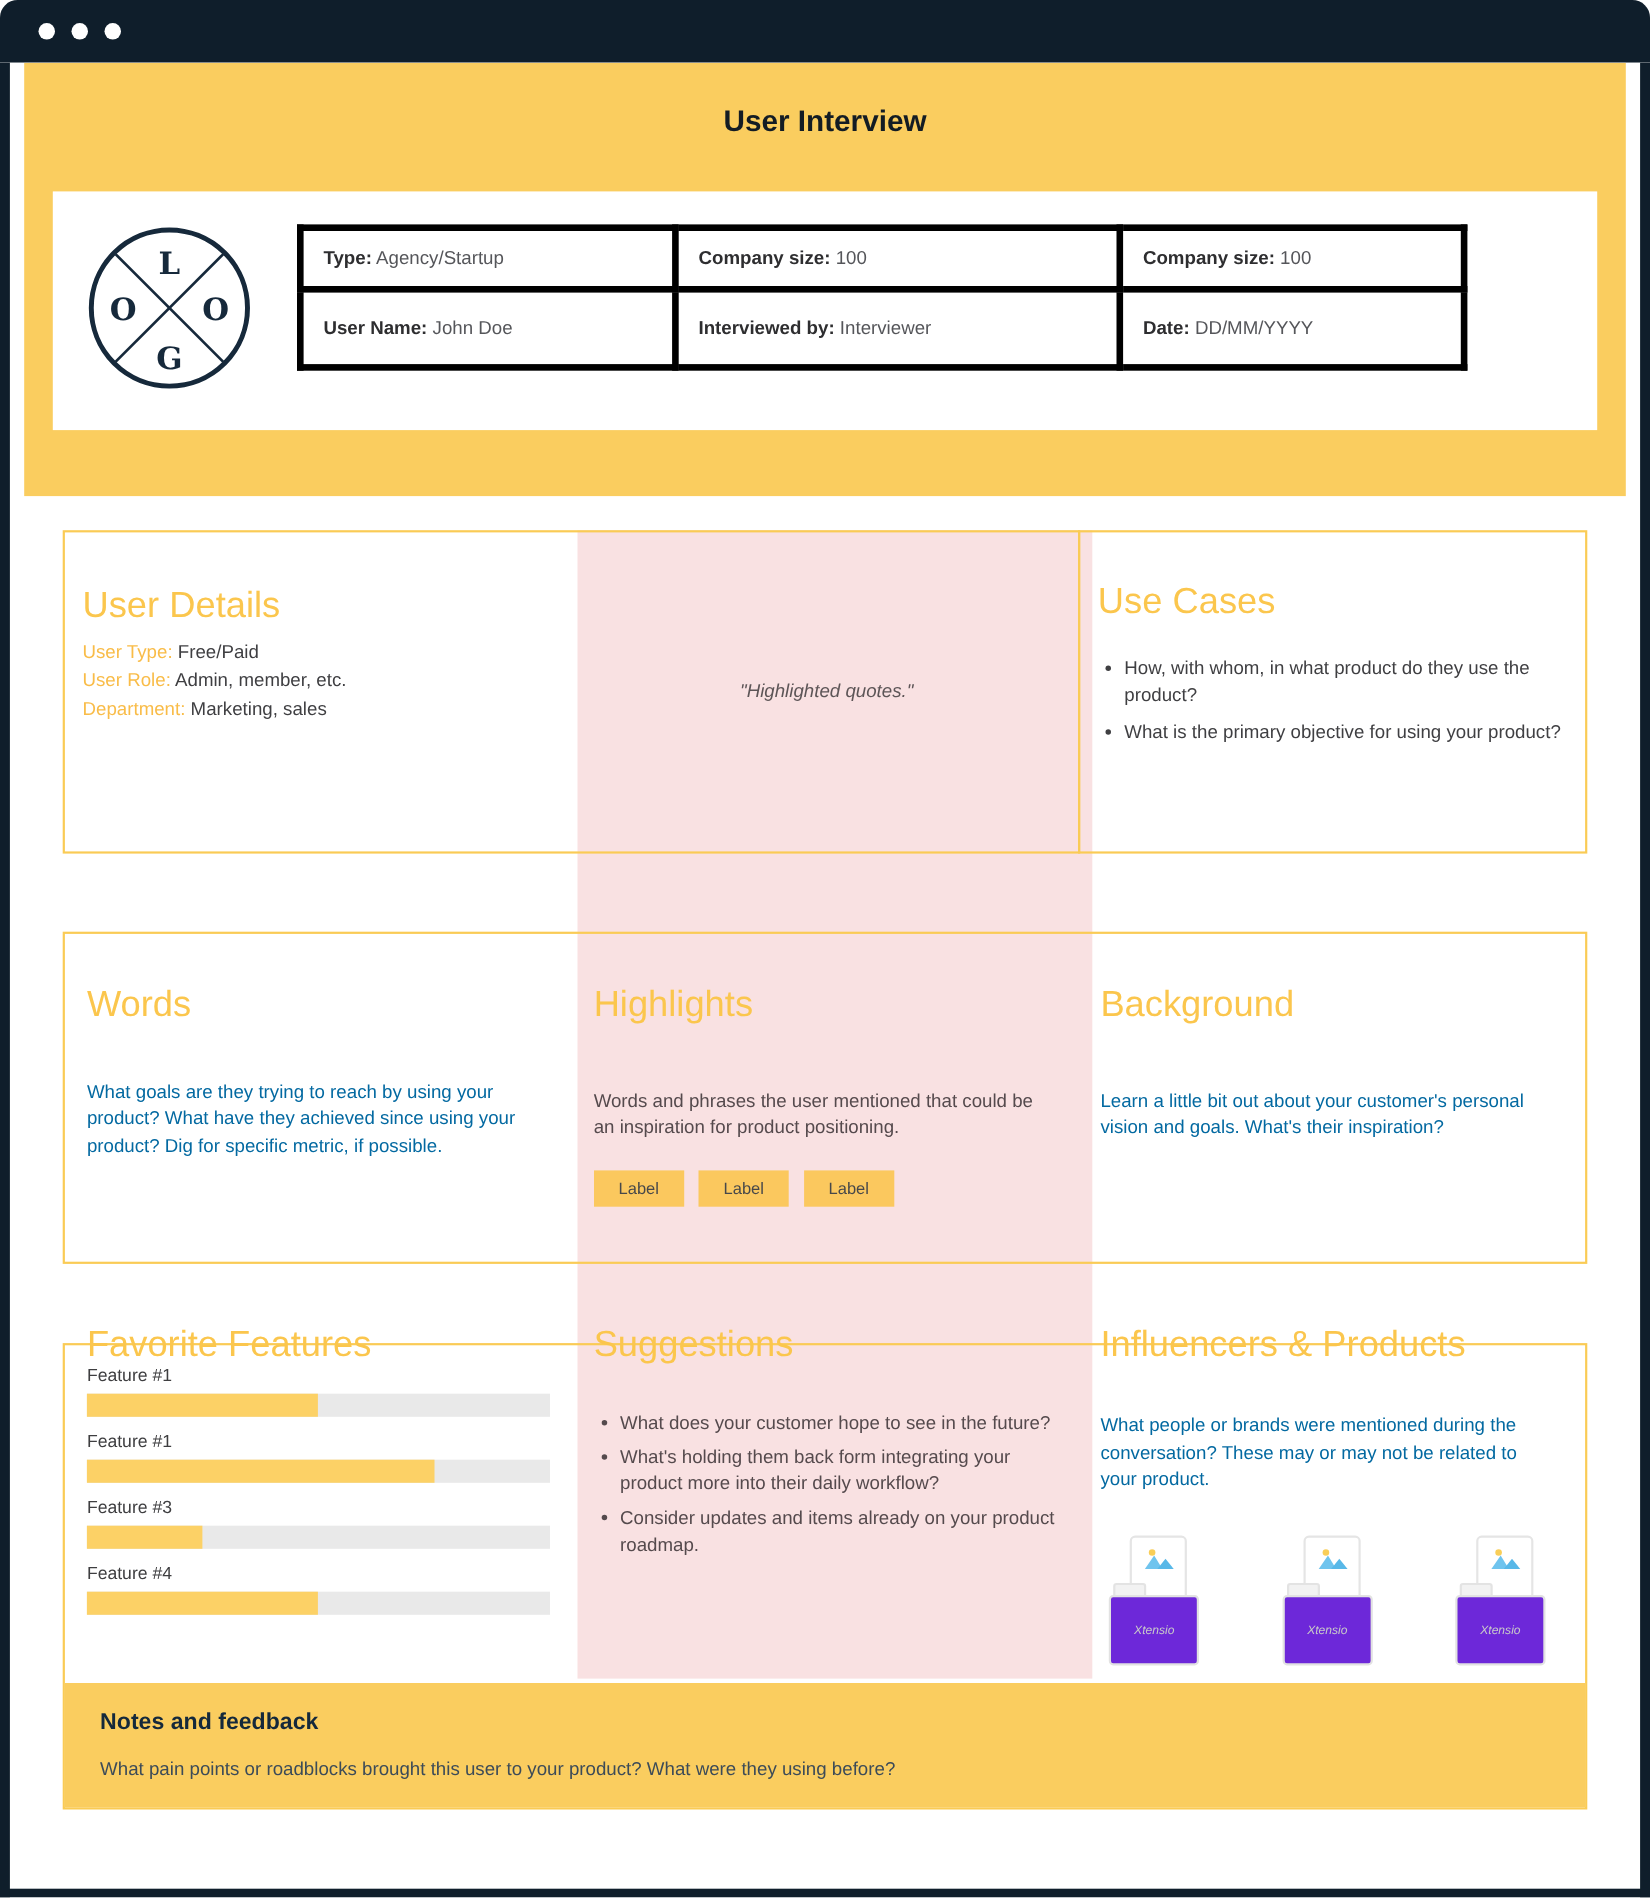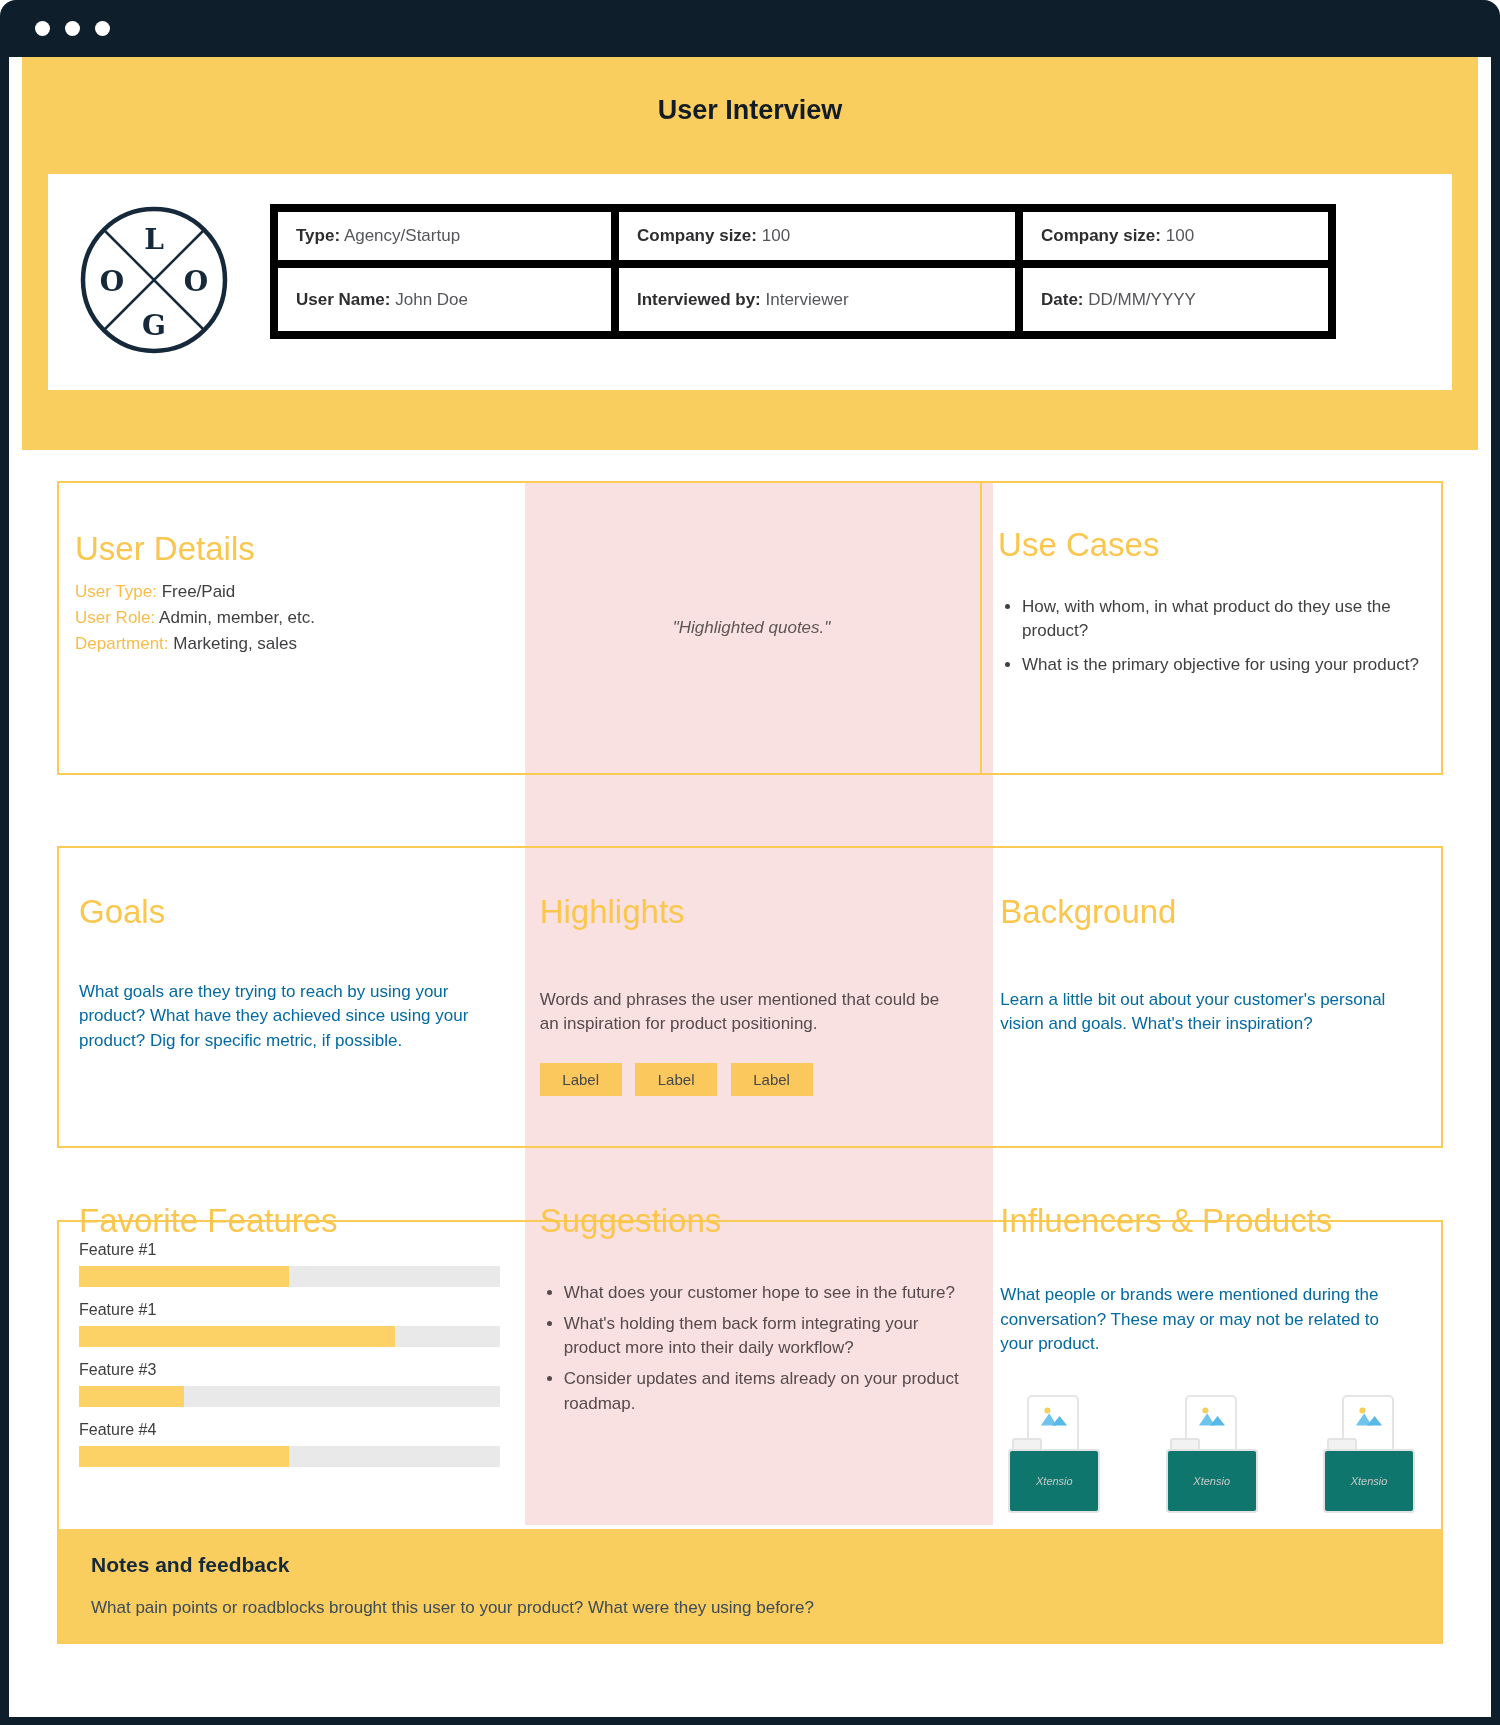--- a/index.html
+++ b/index.html
@@ -19,21 +19,21 @@
   
   .hero { margin:0 13px; background:#FACD5F; padding:38px 26px 60px; }
   .hero-title { text-align:center; font-size:27px; font-weight:700; color:#131C24; margin-bottom:48px; }
 
   .company-card { background:#ffffff; padding:30px 30px; display:flex; align-items:flex-start; }
   .logo-wrap { flex:none; }
   .company-info { flex:1; margin-left:40px; }
   .company-name { font-size:34px; font-weight:300; color:#FBC94E; margin:4px 0 26px; letter-spacing:.5px; }
 
   .company-table { border-collapse:collapse; width:1058px; table-layout:fixed; }
-  .company-table td { border:8px solid #000000; padding:0 18px; font-size:17px; vertical-align:middle; }
+  .company-table td { border:6px solid #000000; padding:0 18px; font-size:17px; vertical-align:middle; }
   .company-table tr.r1 td { height:56px; }
   .company-table tr.r2 td { height:71px; }
   .cell-label { font-weight:700; color:#2E2E30; }
   .cell-value { color:#55565A; }
 
   
   .board { position:relative; margin:31px 48px 0; height:1163px; }
   .stripe { position:absolute; left:468px; top:0; width:468px; height:1044px; background:#F9E1E2; }
 
   .panel { border:2px solid #FACB55; position:relative; }
@@ -80,21 +80,21 @@
   .bar-label { font-size:16px; color:#3E3E40; margin-bottom:7px; }
   .bar-track { width:100%; height:21px; background:#E9E9E9; }
   .bar-fill { height:100%; background:#FCD166; }
 
   .folders { display:flex; justify-content:space-between; padding:0 8px; margin-top:38px; }
   .folder { position:relative; width:90px; height:118px; cursor:pointer; }
   .folder-card { position:absolute; left:19px; top:0; width:52px; height:68px; background:#fff;
                  border:2px solid #E5E5E5; border-radius:5px; display:flex; justify-content:center; padding-top:8px; }
   .folder-tab { position:absolute; left:4px; top:43px; width:30px; height:13px; background:#F2F2F2;
                 border:2px solid #E3E3E3; border-radius:3px 3px 0 0; }
-  .folder-body { position:absolute; left:0; top:54px; width:92px; height:64px; background:#0f766e;
+  .folder-body { position:absolute; left:0; top:54px; width:82px; height:64px; background:#6d28d9;
                  border:2px solid #E2E2E2; border-radius:4px; display:flex; align-items:center; justify-content:center; }
   .folder-watermark { color:#C9C9C9; font-size:11px; font-style:italic; }
 
   .notes-band { height:117px; background:#FACD5F; padding:24px 32px; }
   .notes-title { font-size:21px; font-weight:700; color:#15293B; margin-bottom:21px; }
   .notes-text { font-size:17px; color:#3C4B58; }
 </style>
 </head>
 <body>
 
@@ -173,21 +173,21 @@
             <li>How, with whom, in what product do they use the product?</li>
             <li>What is the primary objective for using your product?</li>
           </ul>
         </div>
       </div>
 
       <div class="gap-a"></div>
 
       <div class="row2 panel">
         <div class="col">
-          <div class="section-title">Goals</div>
+          <div class="section-title">Words</div>
           <p class="body-text goals-text">What goals are they trying to reach by using your product? What have they achieved since using your product? Dig for specific metric, if possible.</p>
         </div>
         <div class="col">
           <div class="section-title">Highlights</div>
           <p class="body-text highlights-text">Words and phrases the user mentioned that could be an inspiration for product positioning.</p>
           <div class="chips">
             <span class="chip">Label</span>
             <span class="chip">Label</span>
             <span class="chip">Label</span>
           </div>

